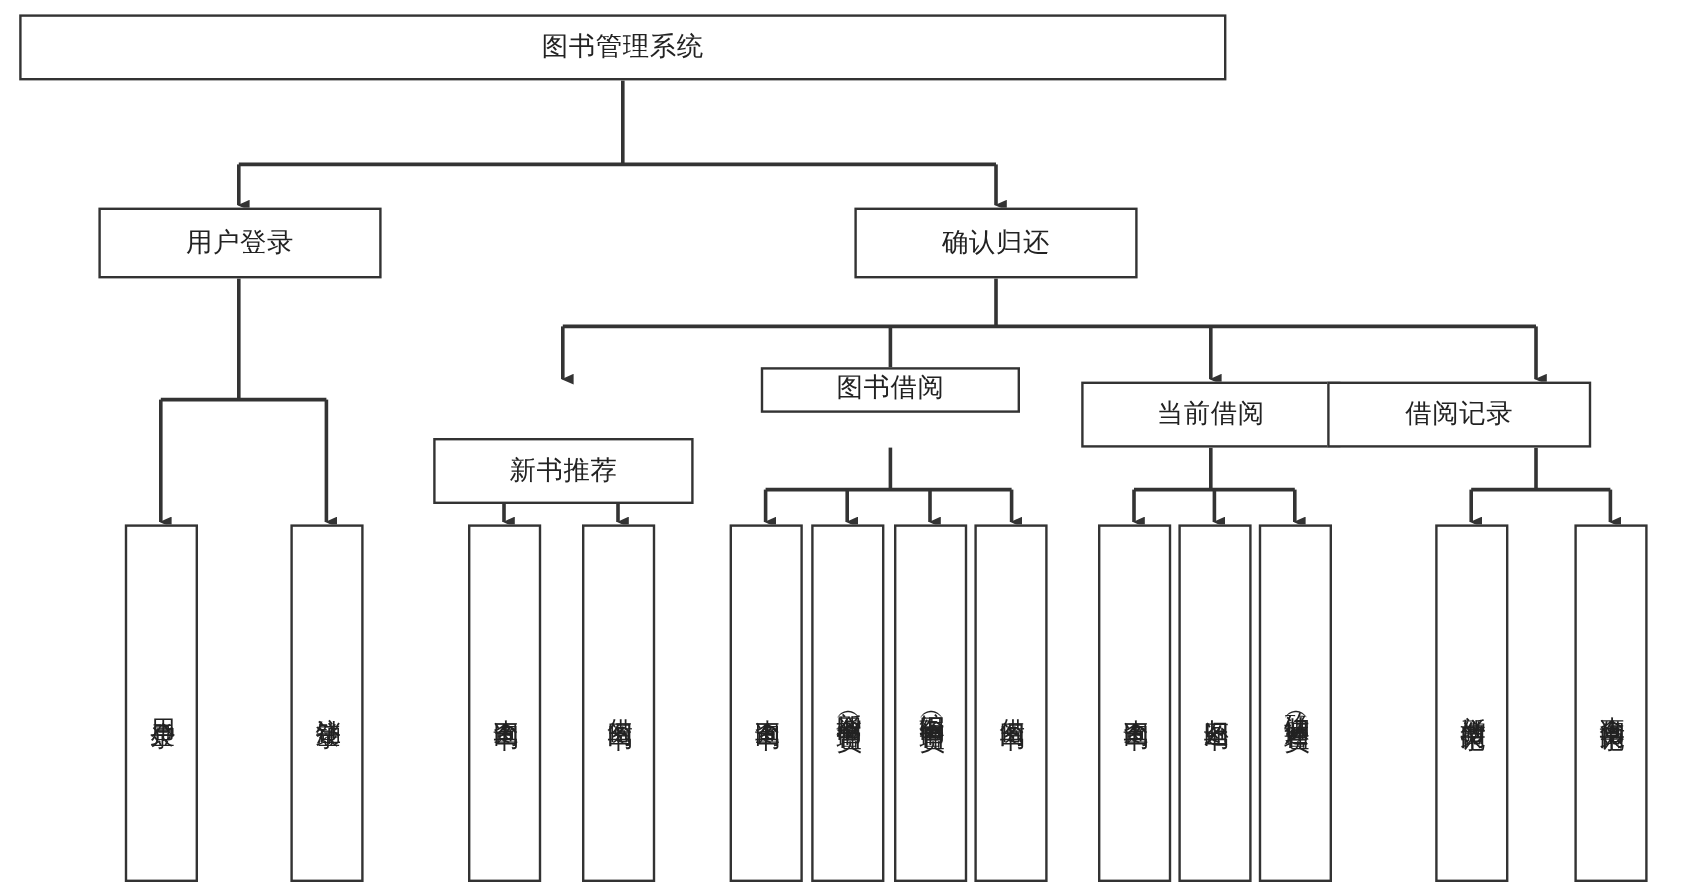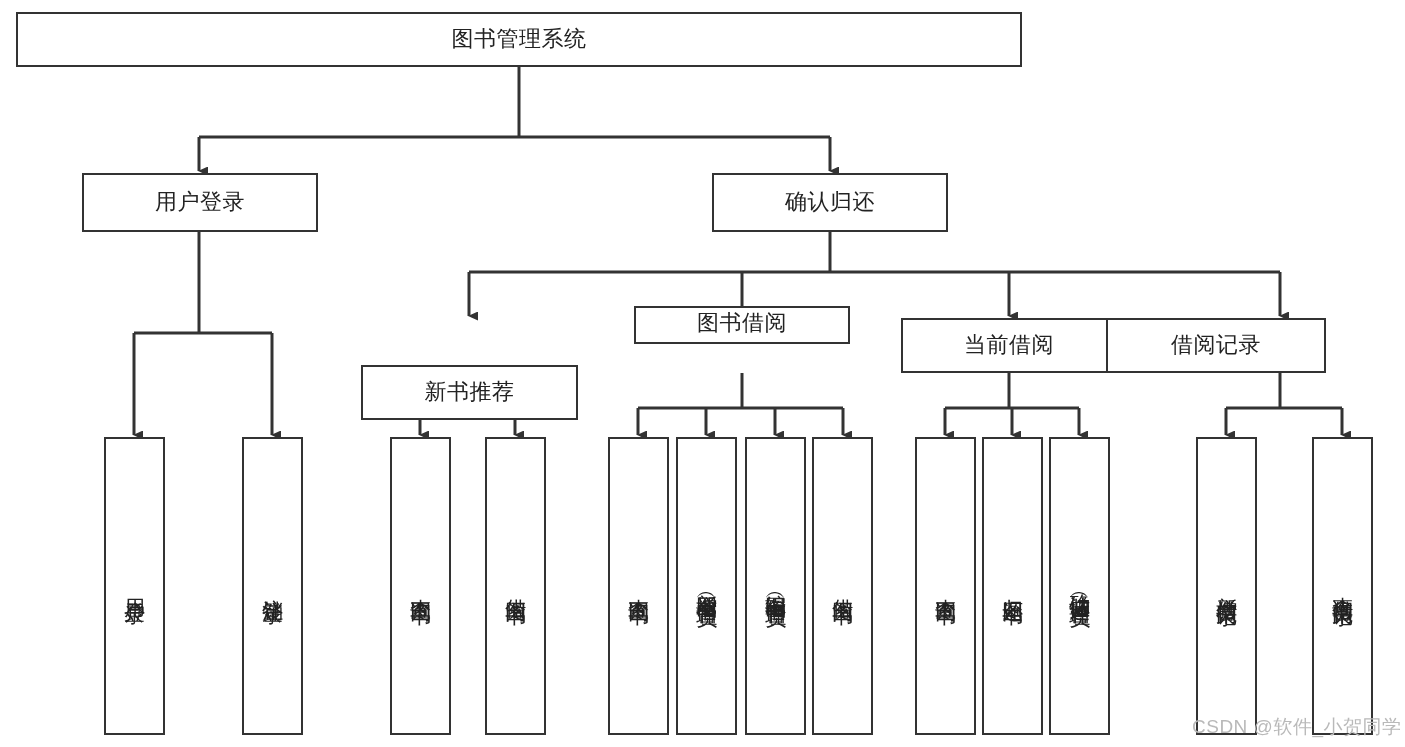--- a/index.html
+++ b/index.html
@@ -169,15 +169,14 @@
         <span class="vtext">确认归还（管理员）</span>
       </div>
       <div class="node vert" style="left: 1196px; top: 437px; width: 61px; height: 298px;">
         <span class="vtext">新增借阅记录</span>
       </div>
       <div class="node vert" style="left: 1312px; top: 437px; width: 61px; height: 298px;">
         <span class="vtext">查询借阅记录</span>
       </div>
     </div>
 
-  <div class="watermark" style="left: 1192px; top: 714px;">CSDN @软件_小贺同学</div>
 
 </div>
 
 </body></html>

